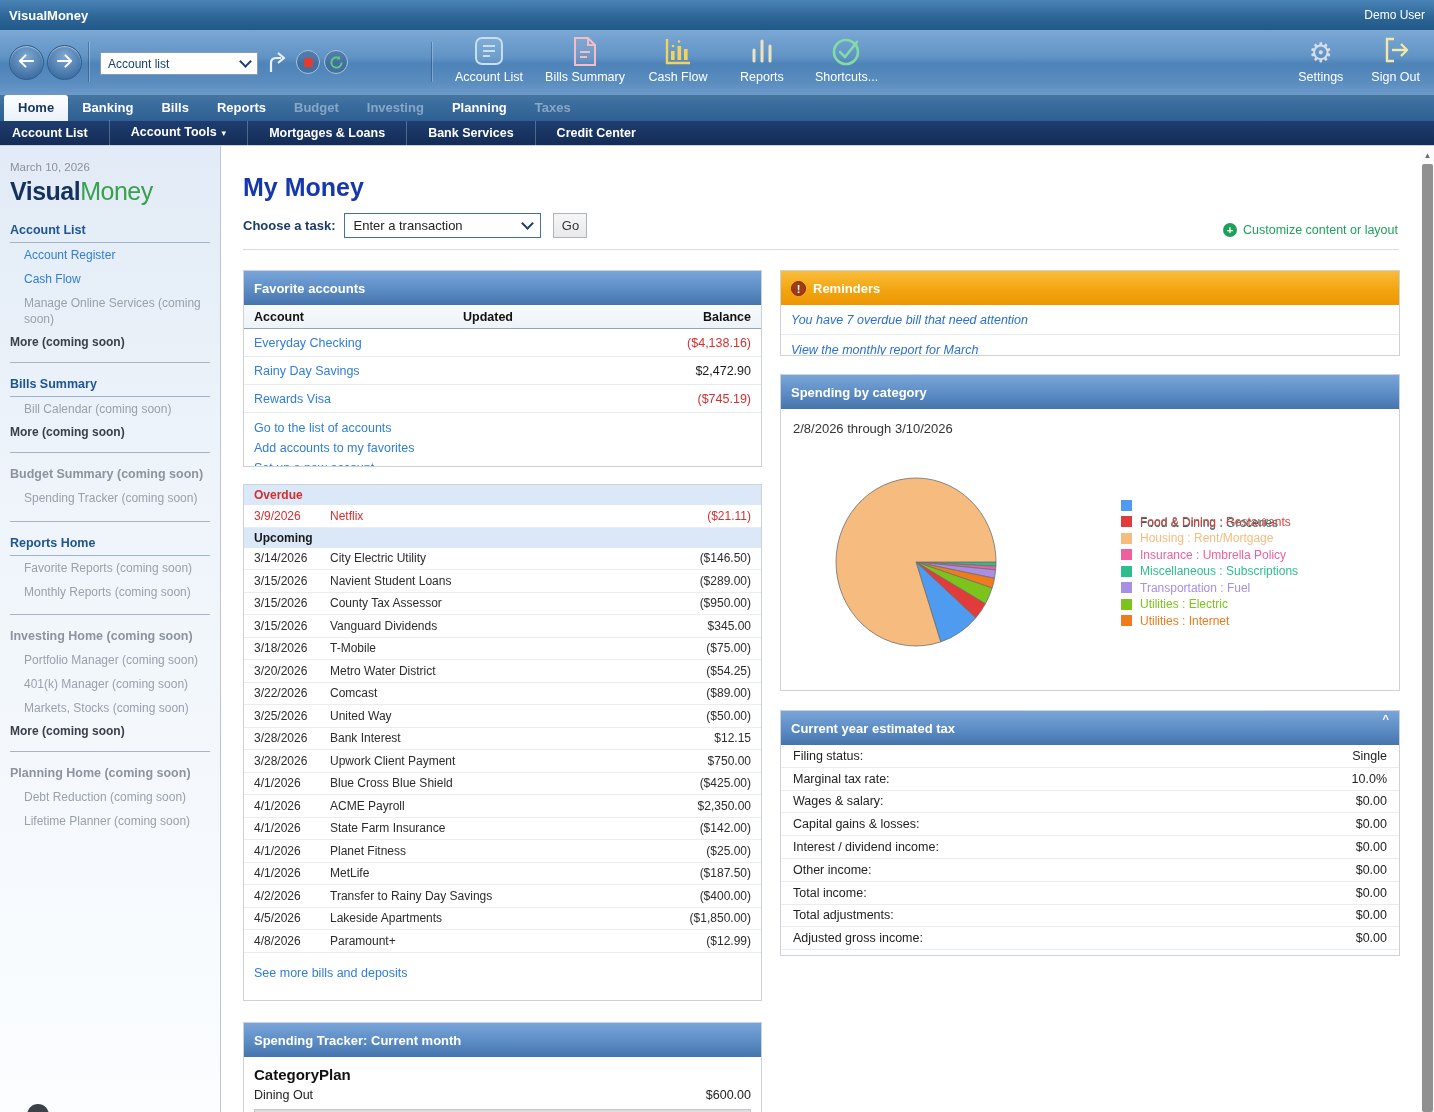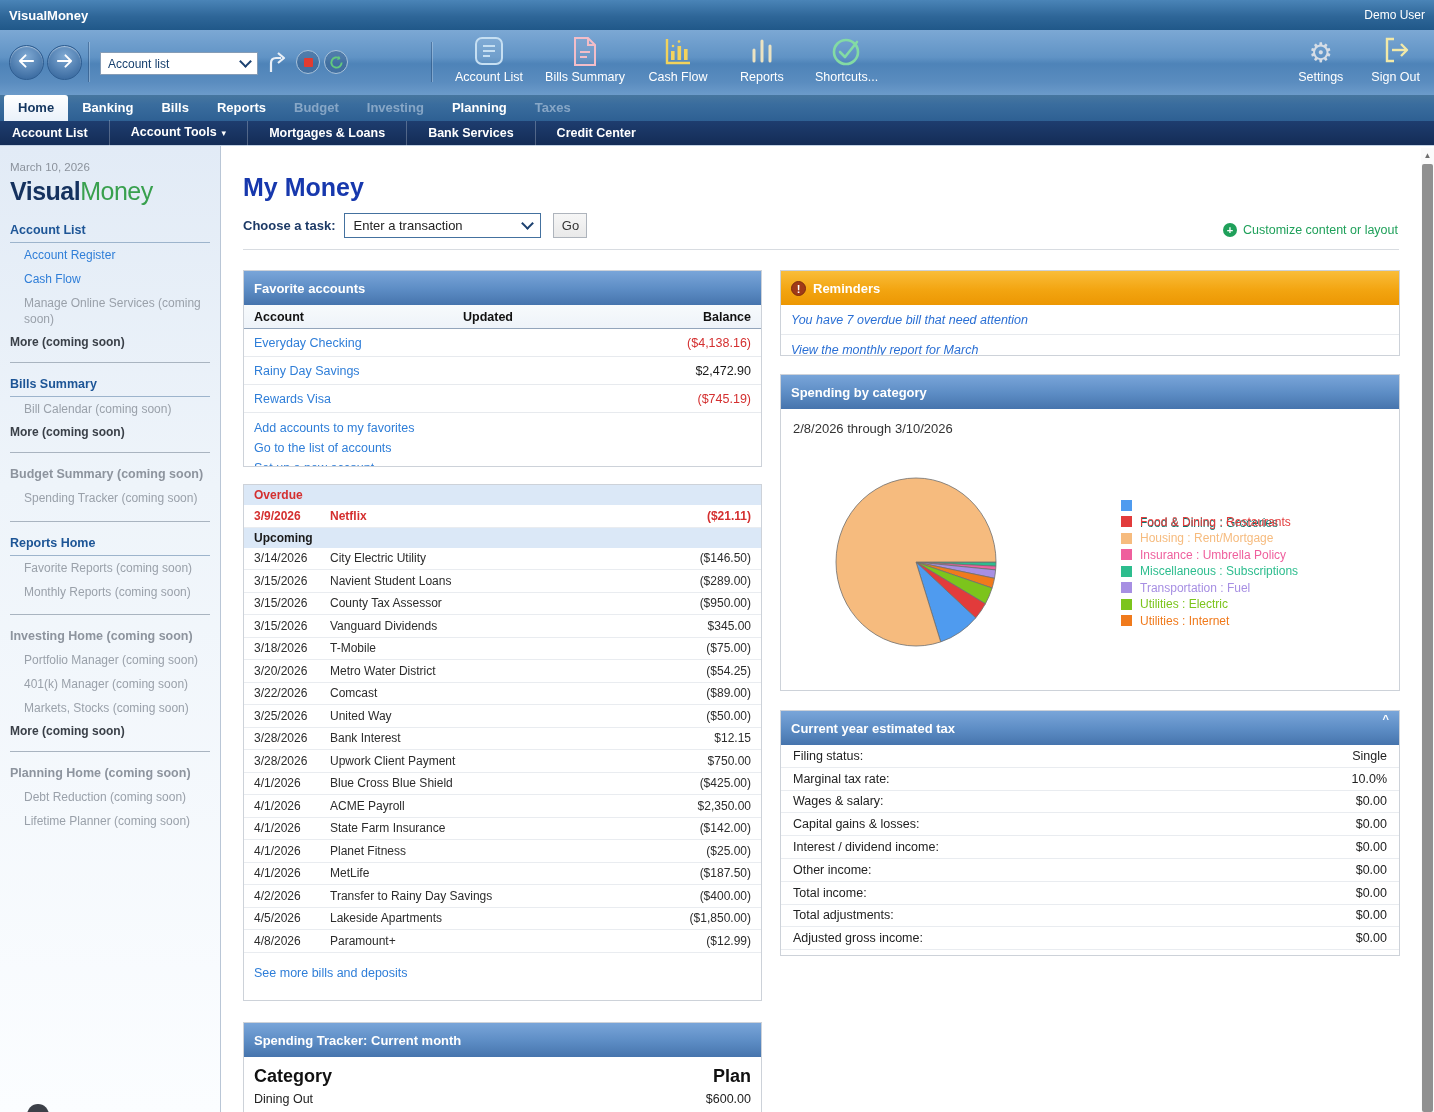--- a/index.html
+++ b/index.html
@@ -109,38 +109,38 @@
   .fa-name{color:#2f7ed8;cursor:pointer;}
   .amt{text-align:right;color:#1a1a1a;}
   .amt.neg{color:#d42f2f;}
   .fa-links{padding:5px 10px 0;}
   .fa-link{color:#2f7ed8;font-size:12.5px;padding:3px 0;cursor:pointer;}
   
   .group-hd{height:20px;line-height:20px;background:#dbe8f7;padding:0 10px;font-weight:bold;font-size:12px;color:#1a1a1a;}
   .group-hd.overdue{color:#d42f2f;}
   .bill-row{display:grid;grid-template-columns:62px 1fr auto;column-gap:14px;padding:0 10px;height:21.5px;
     align-items:center;border-bottom:1px solid #e9ecf0;font-size:12px;color:#2c2c2c;}
-  .bill-row.red{color:#d42f2f;font-weight:bold;}
+  .bill-row.red{color:#d42f2f;}
   .see-more{padding:13px 10px;color:#2f7ed8;font-size:12.5px;cursor:pointer;}
   
   .rem-row{height:29px;display:flex;align-items:center;padding:0 10px;color:#2a6fd4;font-style:italic;
     font-size:12.5px;border-bottom:1px solid #e7eaee;cursor:pointer;}
   .rem-row:last-child{border-bottom:none;}
   
   .period{padding:12px 12px 0;font-size:13px;color:#333;}
   .pie-wrap{position:absolute;left:52px;top:100px;}
   .legend{position:absolute;left:340px;top:122px;}
   .lg-item{display:flex;align-items:center;gap:8px;height:16.5px;font-size:12px;}
   .lg-sw{width:11px;height:11px;flex:0 0 11px;}
   
   .tax-row{display:flex;justify-content:space-between;align-items:center;padding:0 12px;height:21.8px;
     border-bottom:1px solid #e9ecf0;font-size:12.5px;color:#222;}
   .tax-row:last-child{border-bottom:none;}
   
-  .tr-cols{display:flex;justify-content:space-between;padding:9px 10px 3px;font-weight:bold;font-size:18px;color:#111;}
+  .tr-cols{display:flex;justify-content:flex-start;padding:9px 10px 3px;font-weight:bold;font-size:15px;color:#111;}
   .tr-row{display:flex;justify-content:space-between;padding:2px 10px 7px;font-size:12.5px;color:#222;}
   .tr-bar{margin:0 10px;height:13px;background:linear-gradient(#dcdcdc,#ececec);border:1px solid #c2c6cb;position:relative;}
   .tr-fill{position:absolute;left:0;top:0;bottom:0;background:#7aa7d8;}
   
   .vscroll{position:absolute;right:0;top:148px;bottom:0;width:13px;background:#fbfbfb;}
   .vs-up{height:15px;display:flex;align-items:center;justify-content:center;color:#6e6e6e;font-size:8px;cursor:pointer;}
   .vs-thumb{position:absolute;top:16px;bottom:0;left:1px;right:1px;background:#909090;border-radius:2px;cursor:pointer;}
   .corner-dot{position:absolute;left:27px;top:1104px;width:22px;height:22px;border-radius:50%;background:#3c4048;}
 </style>
 </head>
@@ -353,22 +353,22 @@
         <span></span>
         <span class="amt">$2,472.90</span>
       </div>
       <div class="fa-row">
         <span class="fa-name">Rewards Visa</span>
         <span></span>
         <span class="amt neg">($745.19)</span>
       </div>
     </div>
   <div class="fa-links" id="fa-links">
+      <div class="fa-link">Go to the list of accounts</div>
       <div class="fa-link">Add accounts to my favorites</div>
-      <div class="fa-link">Go to the list of accounts</div>
       <div class="fa-link">Set up a new account</div>
     </div>
 </div>
 
 <div class="panel" id="panel-bills">
   <div id="bill-groups">
       <div class="group-hd overdue">Overdue</div>
       <div class="bill-row red">
         <span>3/9/2026</span>
         <span>Netflix</span>

